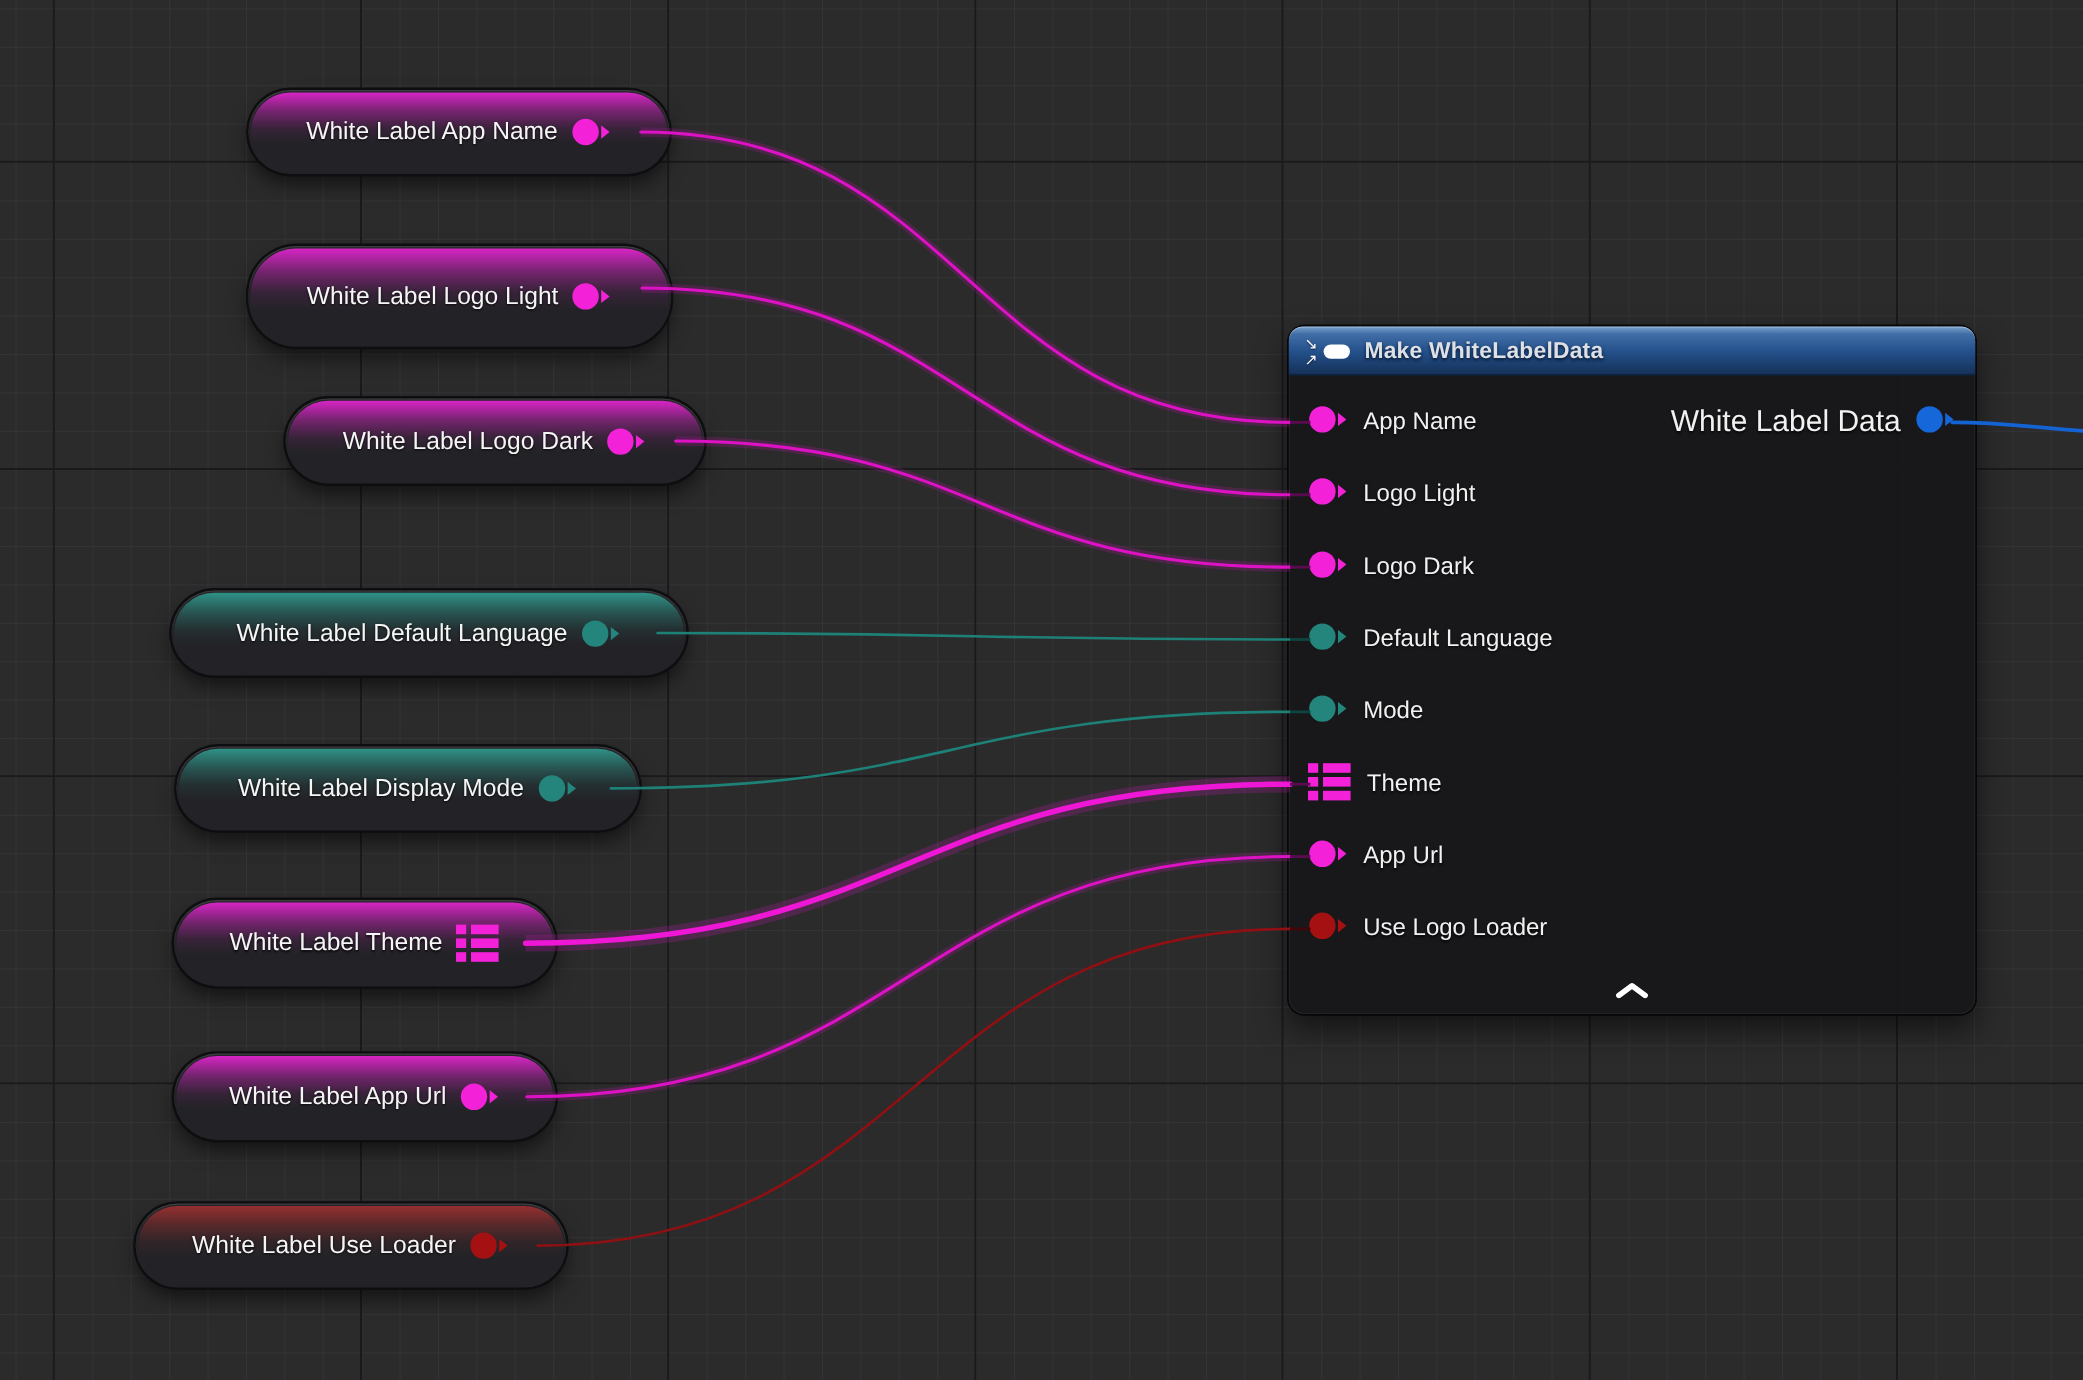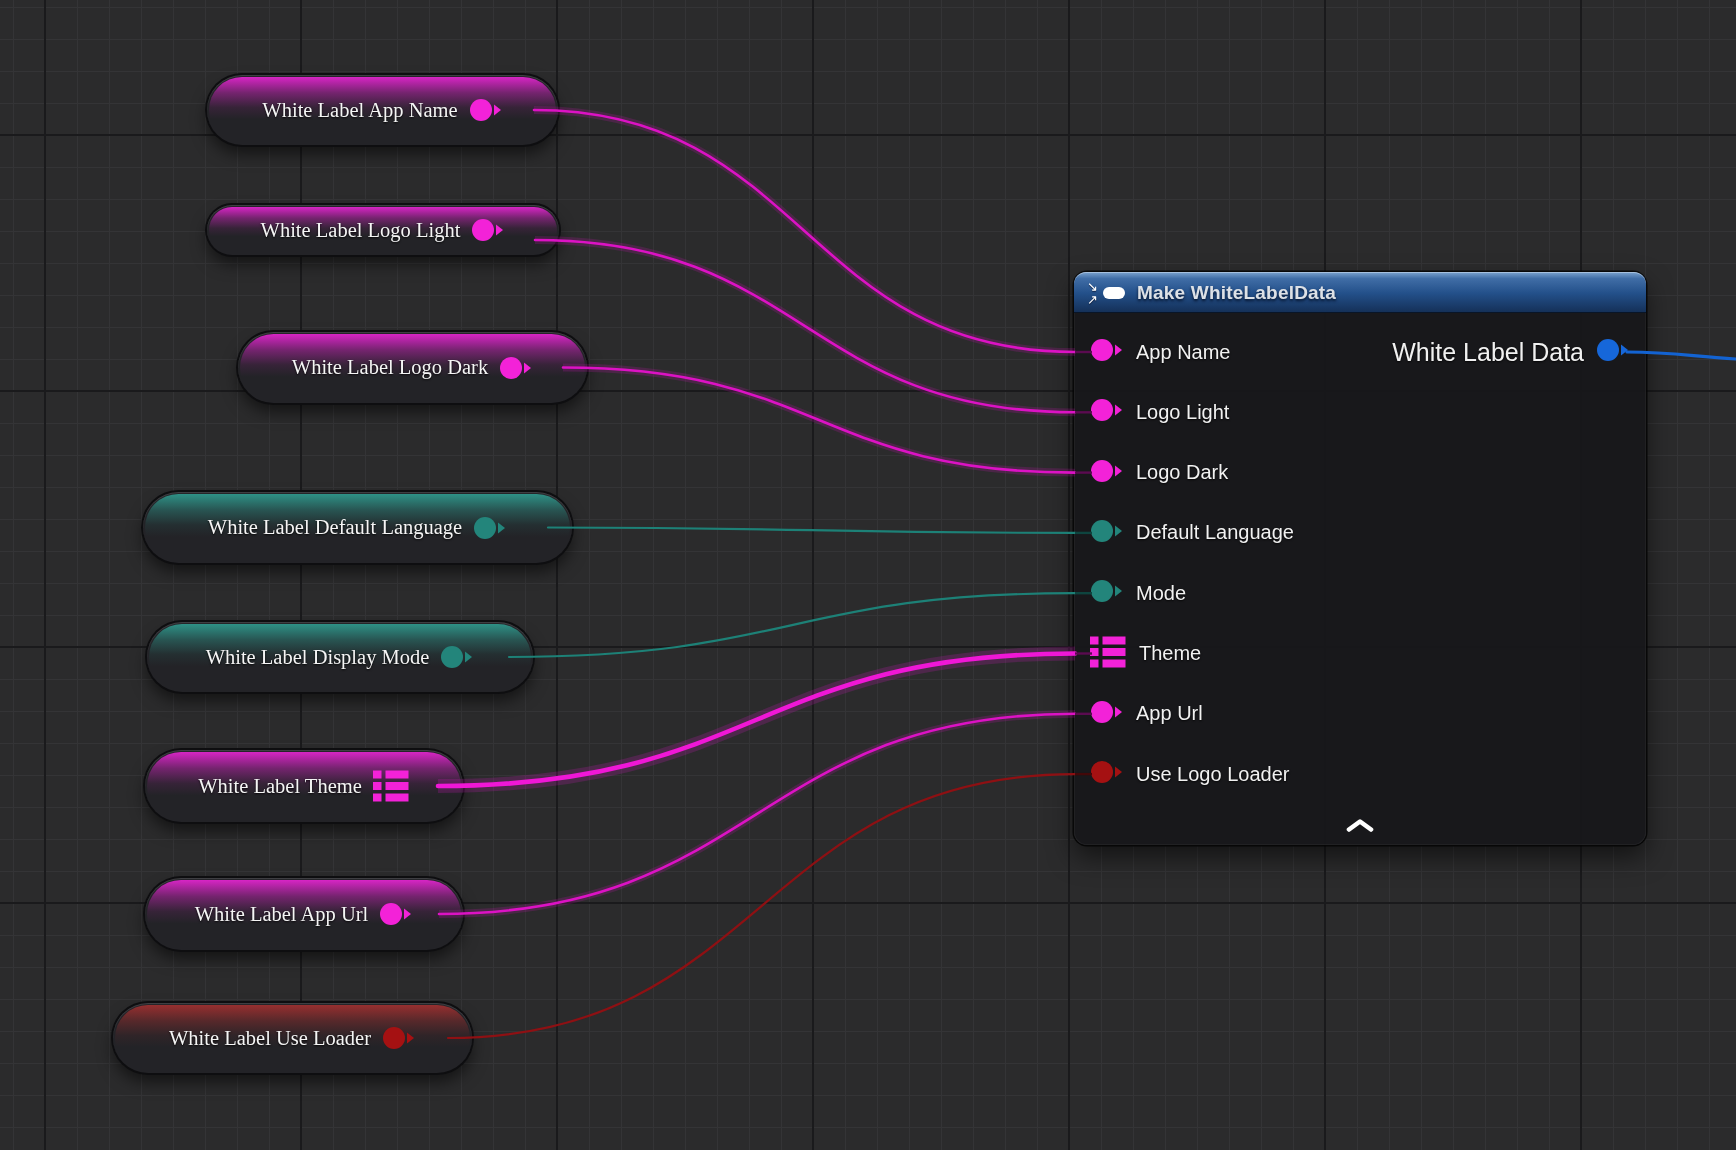--- a/index.html
+++ b/index.html
@@ -8,21 +8,20 @@
     position:relative;width:1736px;height:1150px;overflow:hidden;
     font-family:"Liberation Sans",sans-serif;
   }
   
   #wires{position:absolute;left:0;top:0;z-index:3;pointer-events:none;}
   
   .getter{
     position:absolute;z-index:2;border-radius:40px;background:#232327;
     display:flex;align-items:center;justify-content:center;gap:11px;
     box-shadow:0 0 0 2px #0e0e10,0 9px 16px rgba(0,0,0,.55),inset 0 1px 1px rgba(255,255,255,.14);
-    font-family:Liberation Serif, serif;
   }
   .getter .glow{position:absolute;inset:2px;border-radius:38px;pointer-events:none;}
   .getter .g-label{
     position:relative;z-index:1;color:#f5f5f5;font-size:20.5px;
     text-shadow:0 1px 2px rgba(0,0,0,.85);white-space:nowrap;
   }
   .getter .g-pin{position:relative;z-index:1;display:flex;align-items:center;}
   
   .make-node{
     position:absolute;z-index:2;border-radius:13px;background:rgba(24,24,27,.97);
@@ -61,21 +60,21 @@
       <div class="getter" style="left: 207px; top: 75px; width: 351px; height: 70px;">
         <div class="glow" style="background: linear-gradient(rgba(230, 37, 210, 0.92) 0%, rgba(230, 37, 210, 0.42) 24%, rgba(230, 37, 210, 0.1) 46%, rgba(0, 0, 0, 0) 64%);"></div>
         <span class="g-label">White Label App Name</span>
         <span class="g-pin">
           <svg width="34" height="26" viewBox="0 0 34 26">
     <ellipse cx="12" cy="13" rx="11" ry="11" fill="#f322d8"></ellipse>
     <path d="M25 7.4 L32 13 L25 18.6 Z" fill="#f322d8"></path>
           </svg>
         </span>
       </div>
-      <div class="getter" style="left: 207px; top: 205px; width: 352px; height: 50px; align-items: center;">
+      <div class="getter" style="left: 207px; top: 205px; width: 352px; height: 84px; align-items: center;">
         <div class="glow" style="background: linear-gradient(rgba(230, 37, 210, 0.92) 0%, rgba(230, 37, 210, 0.42) 24%, rgba(230, 37, 210, 0.1) 46%, rgba(0, 0, 0, 0) 64%);"></div>
         <span class="g-label">White Label Logo Light</span>
         <span class="g-pin">
           <svg width="34" height="26" viewBox="0 0 34 26">
     <ellipse cx="12" cy="13" rx="11" ry="11" fill="#f322d8"></ellipse>
     <path d="M25 7.4 L32 13 L25 18.6 Z" fill="#f322d8"></path>
           </svg>
         </span>
       </div>
       <div class="getter" style="left: 238px; top: 332px; width: 349px; height: 71px;">

